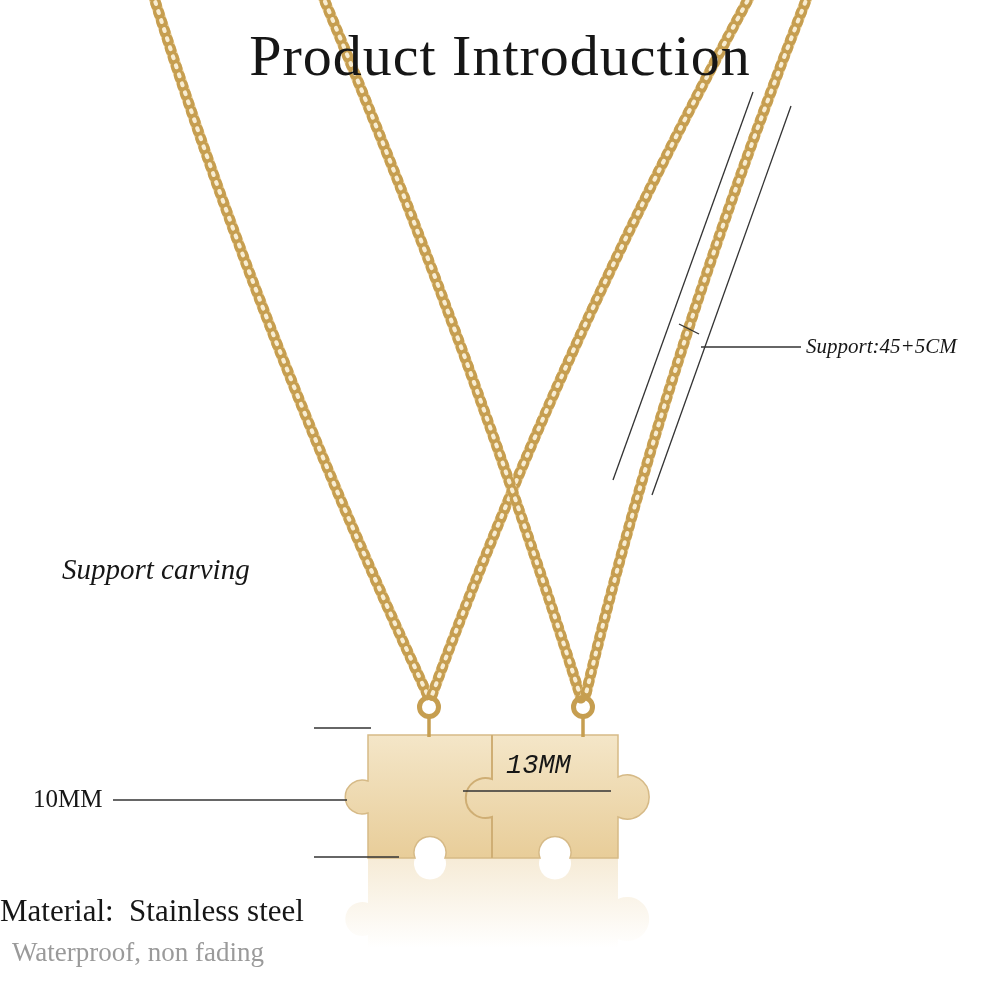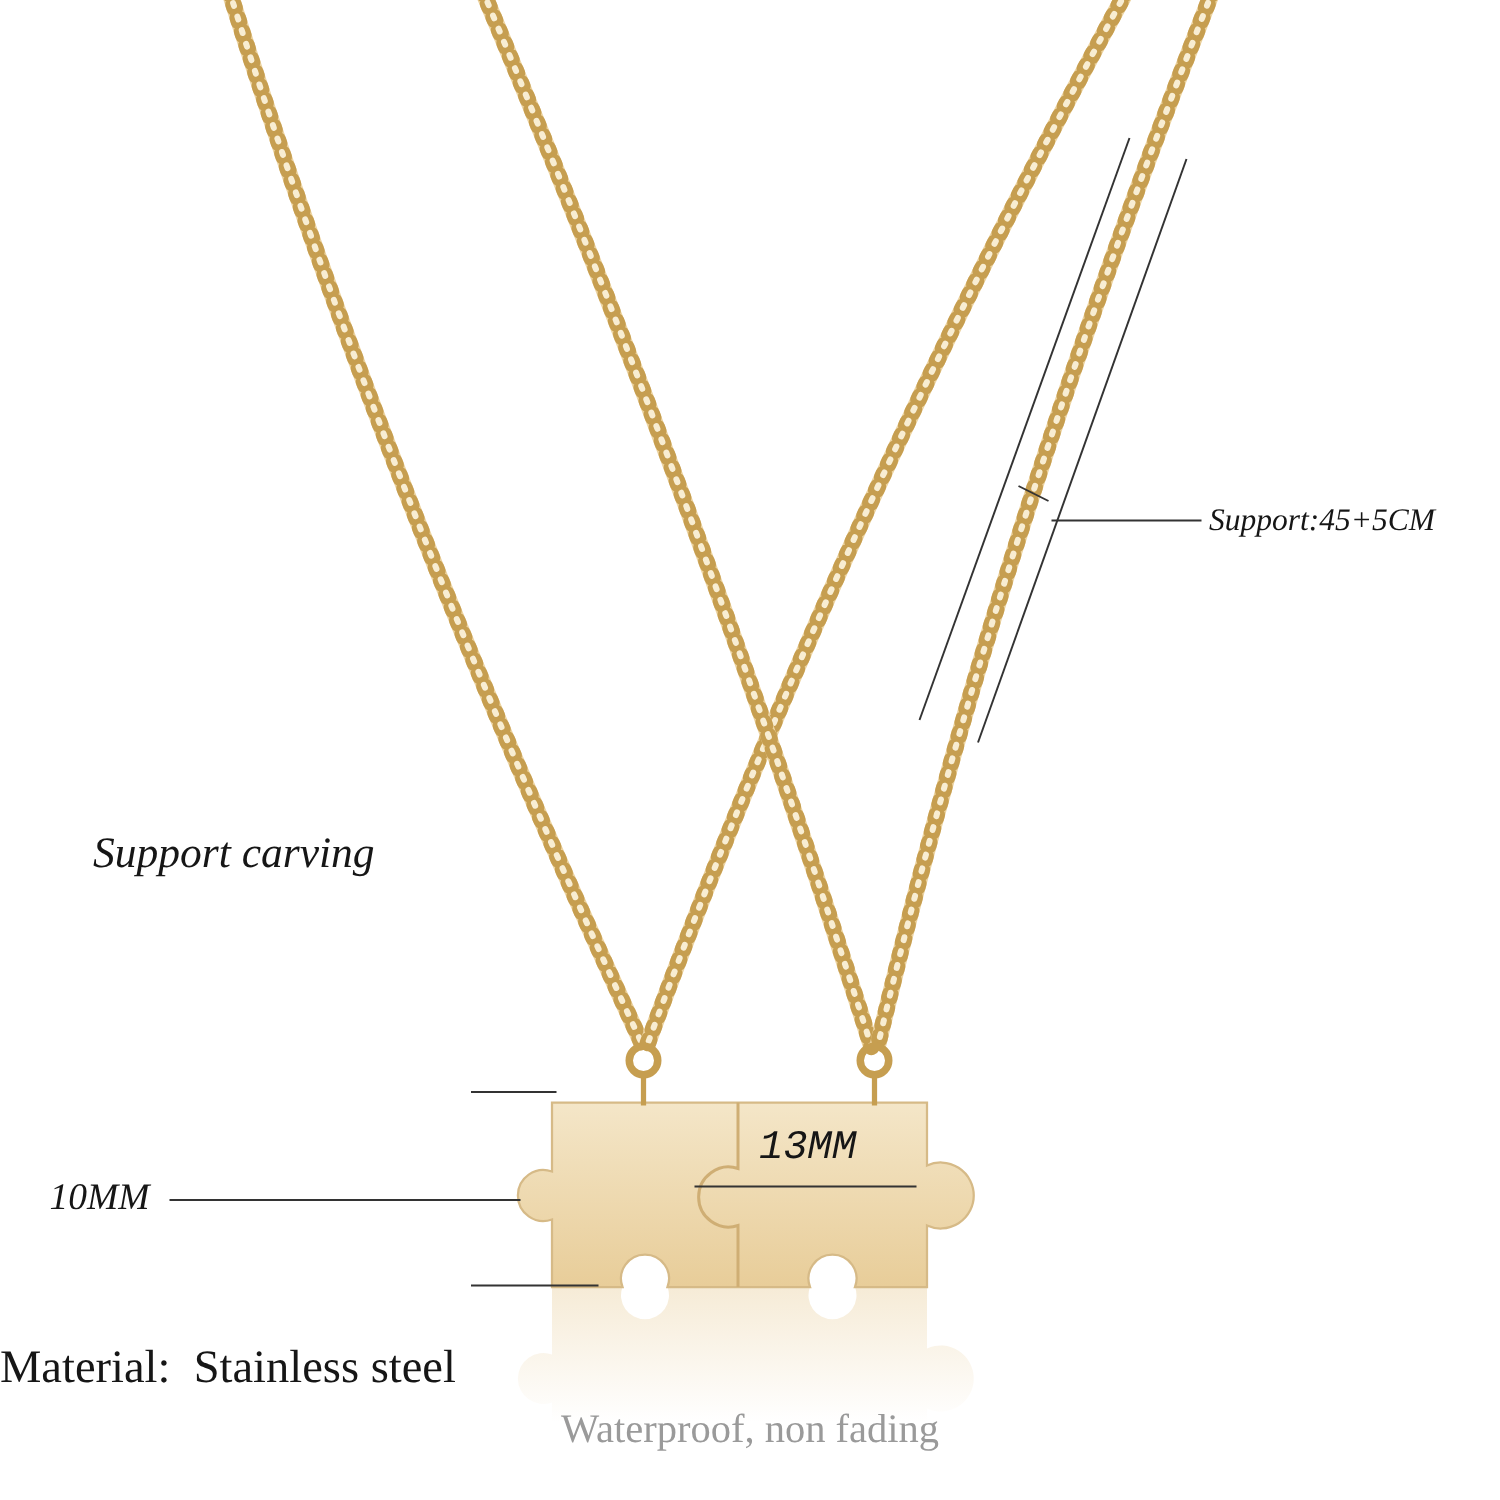--- a/index.html
+++ b/index.html
@@ -5,24 +5,24 @@
   html,body{margin:0;padding:0;background:#fff;}
   .stage{
     position:relative;width:1000px;height:1000px;background:#ffffff;
     overflow:hidden;font-family:"Liberation Serif", serif;
   }
   .stage svg{position:absolute;left:0;top:0;}
   .txt{position:absolute;color:#161616;line-height:1.1;}
   .title{top:24px;left:0;right:0;text-align:center;font-size:58px;letter-spacing:1px;}
   .support{top:554px;left:62px;font-style:italic;font-size:29px;text-align:right;}
   .length{top:335px;left:806px;font-style:italic;font-size:21px;}
-  .mm10{top:785px;left:33px;font-style:italic;font-size:25px;}
+  .mm10{top:785px;left:33px;font-size:25px;}
   .mm13{top:752px;left:506px;font-style:italic;font-size:27px;font-family:Liberation Mono, monospace;}
   .material{top:894px;left:0;right:0;text-align:left;font-size:31px;white-space:pre;}
-  .note{top:938px;left:0;right:0;text-align:center;font-size:27px;color:#9a9a9a;}
+  .note{top:938px;left:12px;right:0;font-size:27px;color:#9a9a9a;}
 </style>
 </head>
 <body>
 
 <div class="stage">
 
   <svg width="1000" height="1000" viewBox="0 0 1000 1000">
     <defs>
       <linearGradient id="pendGrad" gradientUnits="userSpaceOnUse" x1="0" y1="735" x2="0" y2="858">
         <stop offset="0" stop-color="#f4e6c8"></stop>
@@ -83,19 +83,20 @@
     </g>
 
     <g stroke-width="1.3" fill="none">
       <path d="M 314 728 L 371 728" stroke="#333333"></path>
       <path d="M 314 857 L 399 857" stroke="#333333"></path>
       <path d="M 113 800 L 347 800" stroke="#333333"></path>
       <path d="M 463 791 L 611 791" stroke="#333333"></path>
     </g>
   </svg>
 
+  <div class="txt title">Product Introduction</div>
   <div class="txt support">Support carving</div>
   <div class="txt length">Support:45+5CM</div>
   <div class="txt mm10">10MM</div>
   <div class="txt mm13">13MM</div>
   <div class="txt material">Material:  Stainless steel</div>
   <div class="txt note">Waterproof, non fading</div>
 </div>
 
 </body></html>

